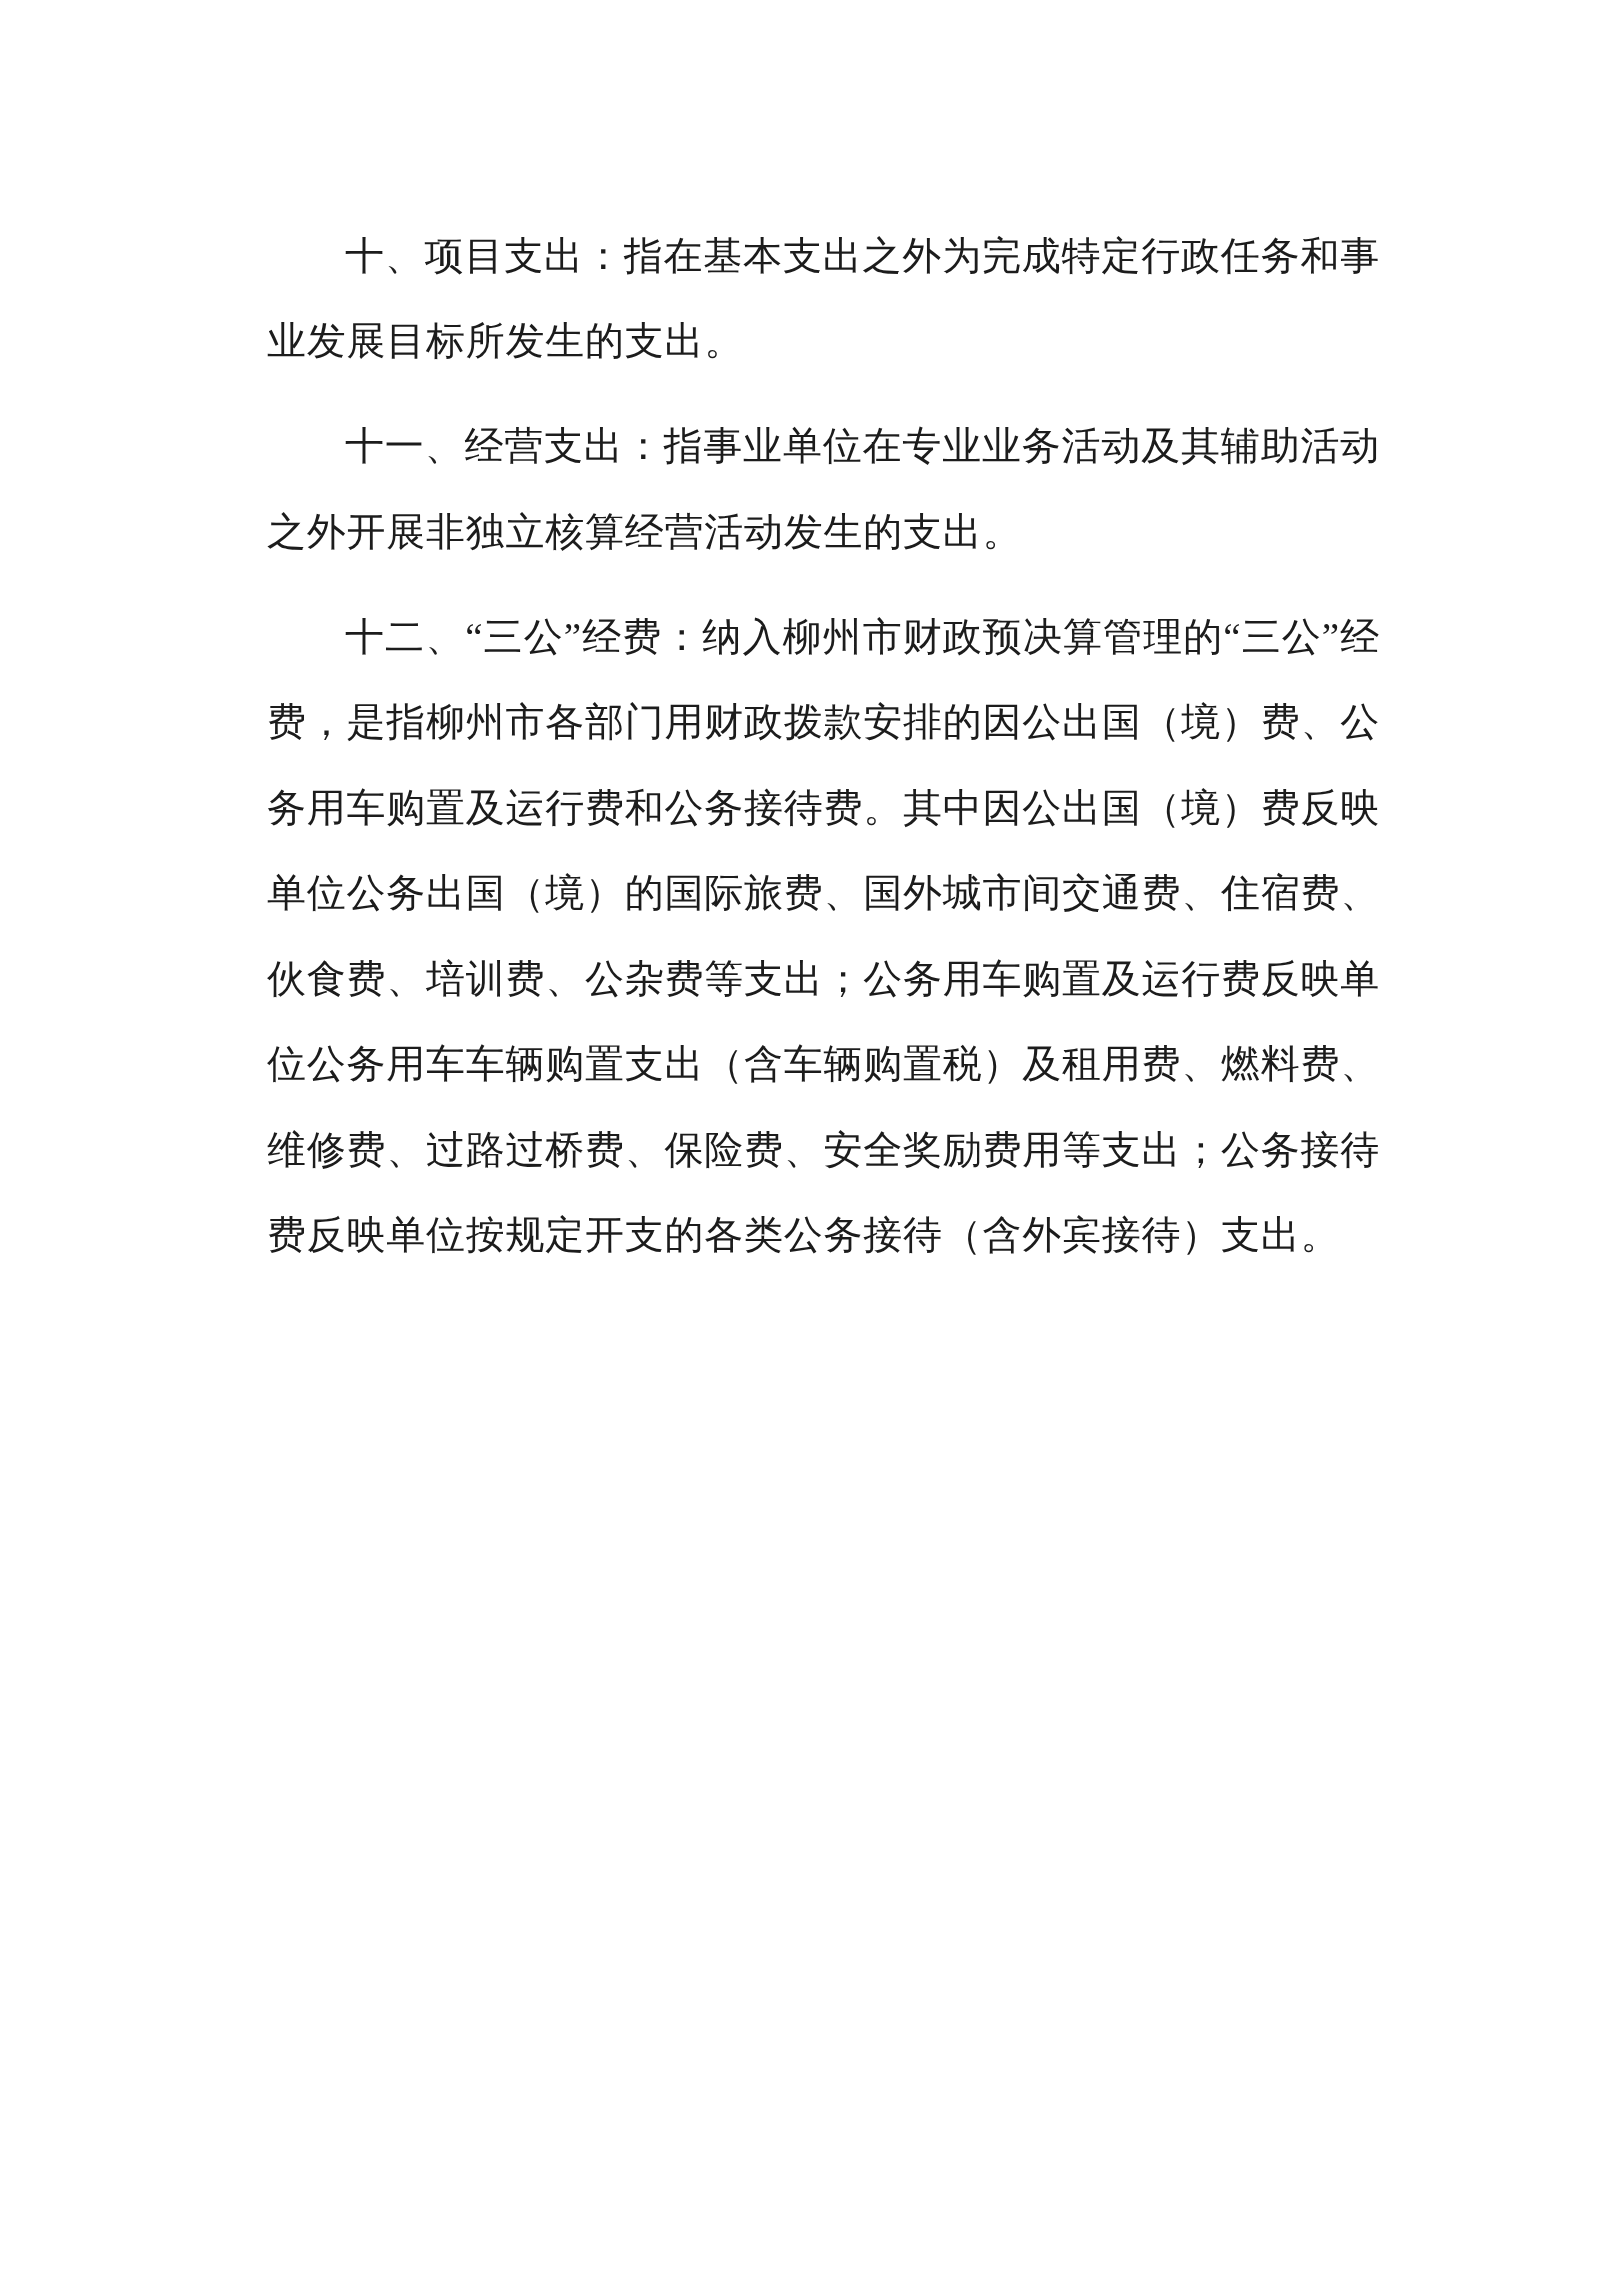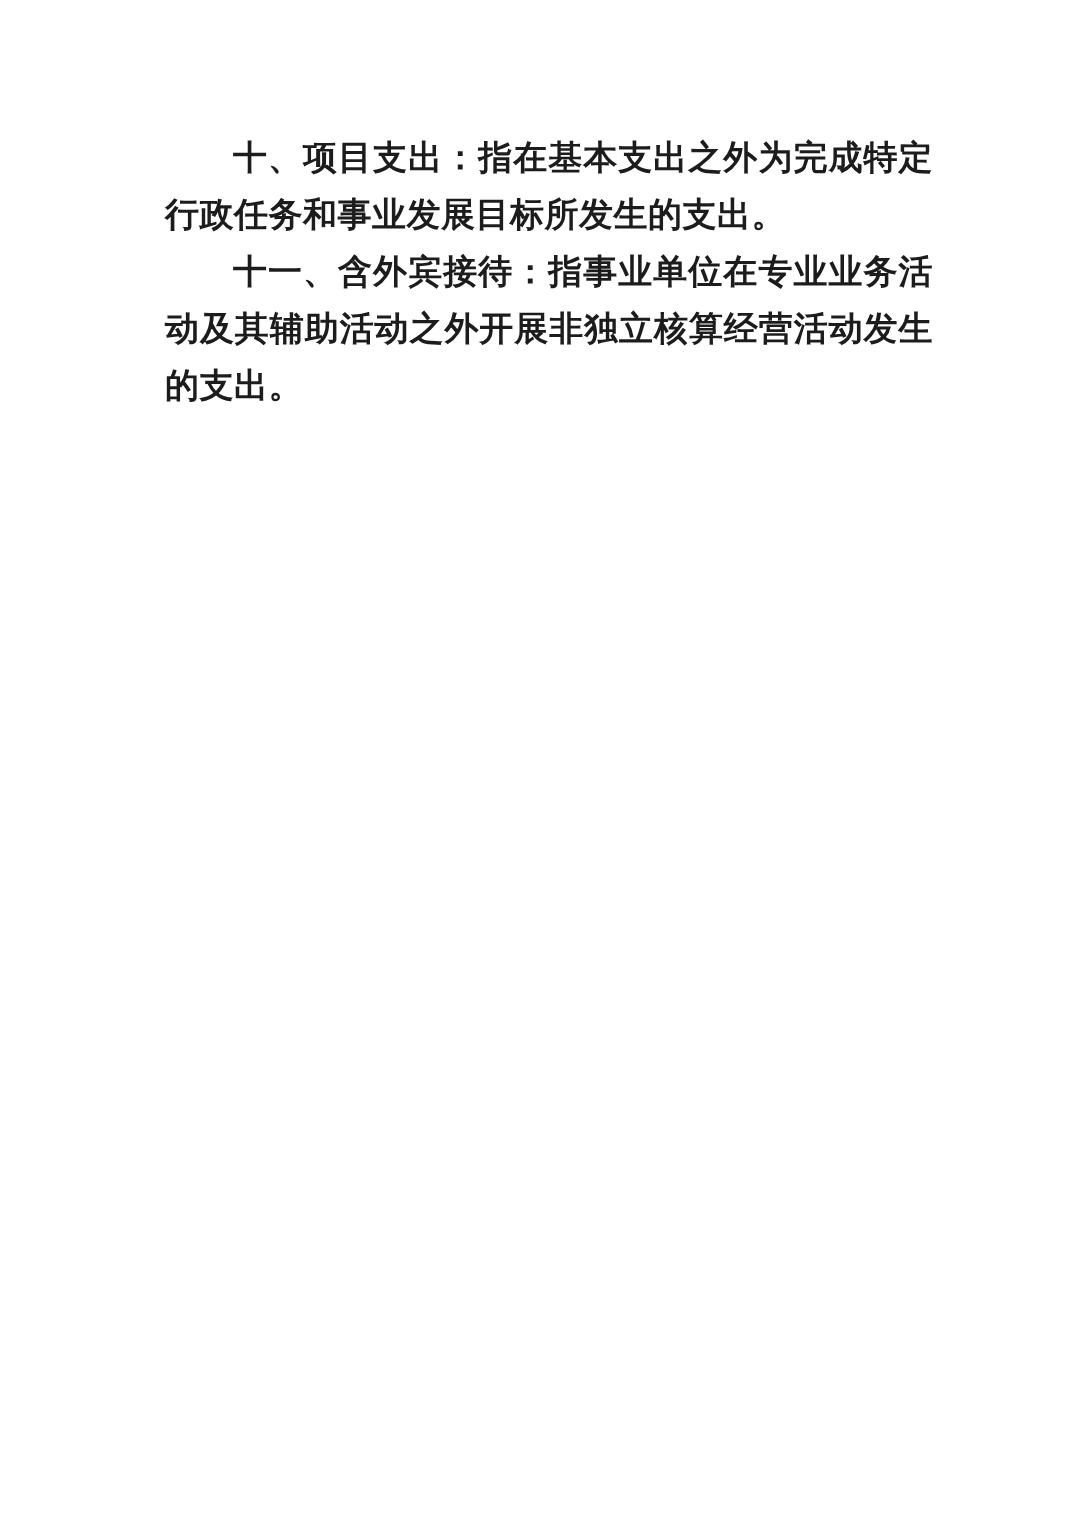--- a/index.html
+++ b/index.html
@@ -15,33 +15,34 @@
     font-family: "Liberation Serif", "DejaVu Serif", serif;
   }
   .page {
     box-sizing: border-box;
     width: 1075px;
     height: 1520px;
     padding: 129px 142px 0 165px;
     background: #ffffff;
   }
   .doc-body p {
-    margin: 0;
+    margin: 13px;
     padding: 0;
-    font-size: 34px;
+    font-size: 26px;
     line-height: 57px;
     color: #1c1c1c;
     text-align: justify;
     text-justify: inter-ideograph;
     text-indent: 2em;
     letter-spacing: 0.5px;
-    font-weight: 700;
+    font-weight: 400;
   }
 </style>
 </head>
 <body>
 
 <div class="page">
   <div class="doc-body">
     <p>十、项目支出：指在基本支出之外为完成特定行政任务和事业发展目标所发生的支出。</p>
-    <p>十一、含外宾接待：指事业单位在专业业务活动及其辅助活动之外开展非独立核算经营活动发生的支出。</p>
+    <p>十一、经营支出：指事业单位在专业业务活动及其辅助活动之外开展非独立核算经营活动发生的支出。</p>
+    <p>十二、“三公”经费：纳入柳州市财政预决算管理的“三公”经费，是指柳州市各部门用财政拨款安排的因公出国（境）费、公务用车购置及运行费和公务接待费。其中因公出国（境）费反映单位公务出国（境）的国际旅费、国外城市间交通费、住宿费、伙食费、培训费、公杂费等支出；公务用车购置及运行费反映单位公务用车车辆购置支出（含车辆购置税）及租用费、燃料费、维修费、过路过桥费、保险费、安全奖励费用等支出；公务接待费反映单位按规定开支的各类公务接待（含外宾接待）支出。</p>
   </div>
 </div>
 
 </body></html>

